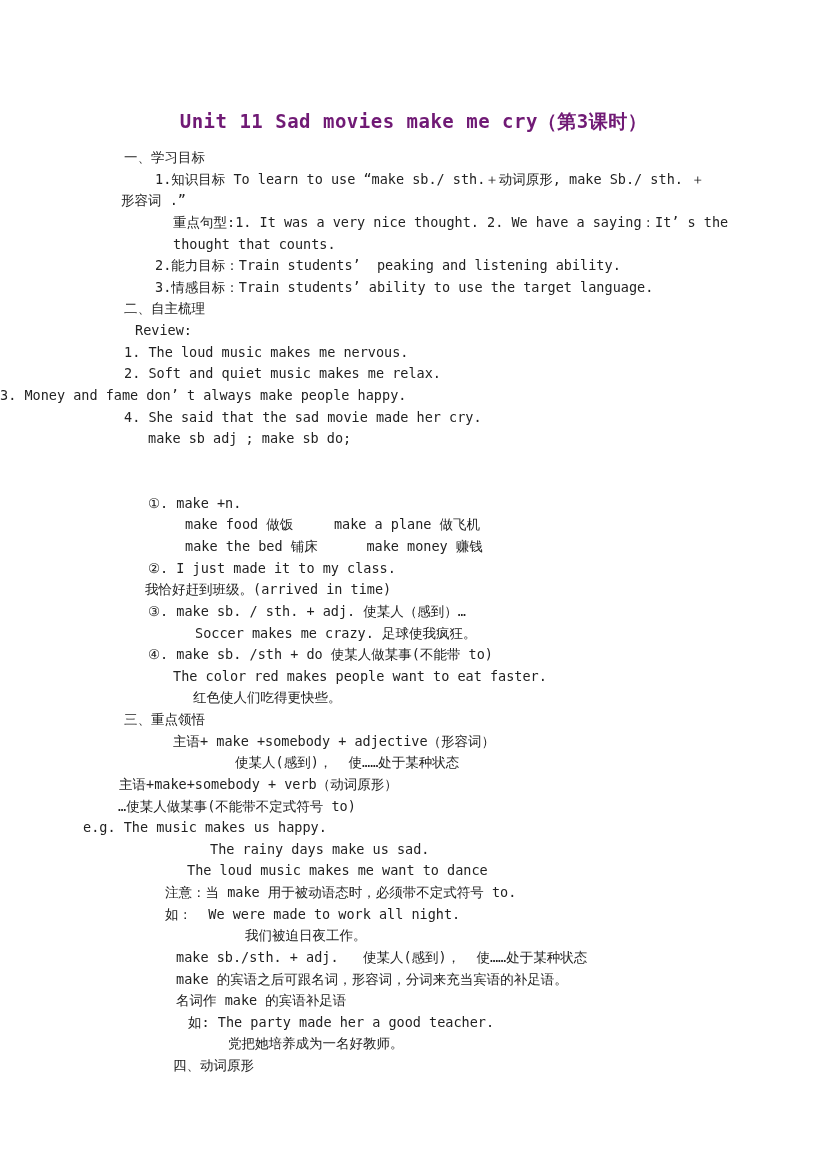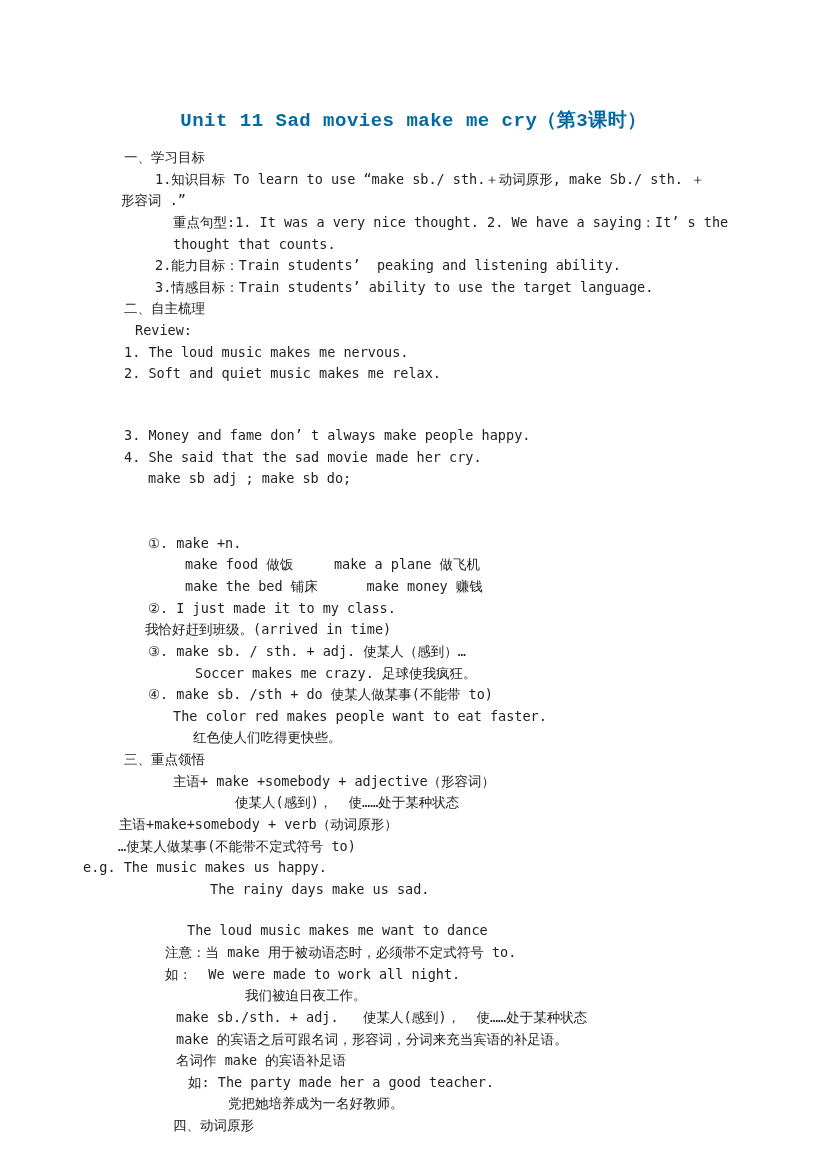--- a/index.html
+++ b/index.html
@@ -28,54 +28,54 @@
     font-size: 13.5px;
     line-height: 21.63px;
     white-space: pre;
     letter-spacing: 0;
   }
 </style>
 </head>
 <body>
 
 <div class="page">
-  <h1 class="doc-title" style="color: #0369a1; font-family: Liberation Mono, monospace;">Unit 11 Sad movies make me cry（第3课时）</h1>
+  <h1 class="doc-title" style="color: #701a75;">Unit 11 Sad movies make me cry（第3课时）</h1>
   <div class="doc-body">
       <div class="line" style="padding-left: 124px;">一、学习目标</div>
       <div class="line" style="padding-left: 155px;">1.知识目标 To learn to use “make sb./ sth.＋动词原形, make Sb./ sth. ＋</div>
       <div class="line" style="padding-left: 121px;">形容词 .”</div>
       <div class="line" style="padding-left: 173px;">重点句型:1. It was a very nice thought. 2. We have a saying：It’ s the</div>
       <div class="line" style="padding-left: 173px;">thought that counts.</div>
       <div class="line" style="padding-left: 155px;">2.能力目标：Train students’  peaking and listening ability.</div>
       <div class="line" style="padding-left: 155px;">3.情感目标：Train students’ ability to use the target language.</div>
       <div class="line" style="padding-left: 124px;">二、自主梳理</div>
       <div class="line" style="padding-left: 135px;">Review:</div>
       <div class="line" style="padding-left: 124px;">1. The loud music makes me nervous.</div>
       <div class="line" style="padding-left: 124px;">2. Soft and quiet music makes me relax.</div>
-      <div class="line" style="padding-left: 124px; margin-top: 40px;">3. Money and fame don’ t always make people happy.</div>
+      <div class="line" style="">3. Money and fame don’ t always make people happy.</div>
       <div class="line" style="padding-left: 124px;">4. She said that the sad movie made her cry.</div>
       <div class="line" style="padding-left: 148px;">make sb adj ; make sb do;</div>
       <div class="line" style="padding-left: 148px; margin-top: 43px;">①. make +n.</div>
       <div class="line" style="padding-left: 185px;">make food 做饭     make a plane 做飞机</div>
       <div class="line" style="padding-left: 185px;">make the bed 铺床      make money 赚钱</div>
       <div class="line" style="padding-left: 148px;">②. I just made it to my class.</div>
       <div class="line" style="padding-left: 145px;">我恰好赶到班级。(arrived in time)</div>
       <div class="line" style="padding-left: 148px;">③. make sb. / sth. + adj. 使某人（感到）…</div>
       <div class="line" style="padding-left: 195px;">Soccer makes me crazy. 足球使我疯狂。</div>
       <div class="line" style="padding-left: 148px;">④. make sb. /sth + do 使某人做某事(不能带 to)</div>
       <div class="line" style="padding-left: 173px;">The color red makes people want to eat faster.</div>
       <div class="line" style="padding-left: 193px;">红色使人们吃得更快些。</div>
       <div class="line" style="padding-left: 124px;">三、重点领悟</div>
       <div class="line" style="padding-left: 173px;">主语+ make +somebody + adjective（形容词）</div>
       <div class="line" style="padding-left: 235px;">使某人(感到)，  使……处于某种状态</div>
       <div class="line" style="padding-left: 119px;">主语+make+somebody + verb（动词原形）</div>
       <div class="line" style="padding-left: 118px;">…使某人做某事(不能带不定式符号 to)</div>
       <div class="line" style="padding-left: 83px;">e.g. The music makes us happy.</div>
       <div class="line" style="padding-left: 210px;">The rainy days make us sad.</div>
-      <div class="line" style="padding-left: 187px; margin-top: 20px;">The loud music makes me want to dance</div>
+      <div class="line" style="padding-left: 187px;">The loud music makes me want to dance</div>
       <div class="line" style="padding-left: 165px;">注意：当 make 用于被动语态时，必须带不定式符号 to.</div>
       <div class="line" style="padding-left: 165px;">如：  We were made to work all night.</div>
       <div class="line" style="padding-left: 245px;">我们被迫日夜工作。</div>
       <div class="line" style="padding-left: 176px;">make sb./sth. + adj.   使某人(感到)，  使……处于某种状态</div>
       <div class="line" style="padding-left: 176px;">make 的宾语之后可跟名词，形容词，分词来充当宾语的补足语。</div>
       <div class="line" style="padding-left: 176px;">名词作 make 的宾语补足语</div>
       <div class="line" style="padding-left: 188px;">如: The party made her a good teacher.</div>
       <div class="line" style="padding-left: 228px;">党把她培养成为一名好教师。</div>
       <div class="line" style="padding-left: 173px;">四、动词原形</div>
     </div>

